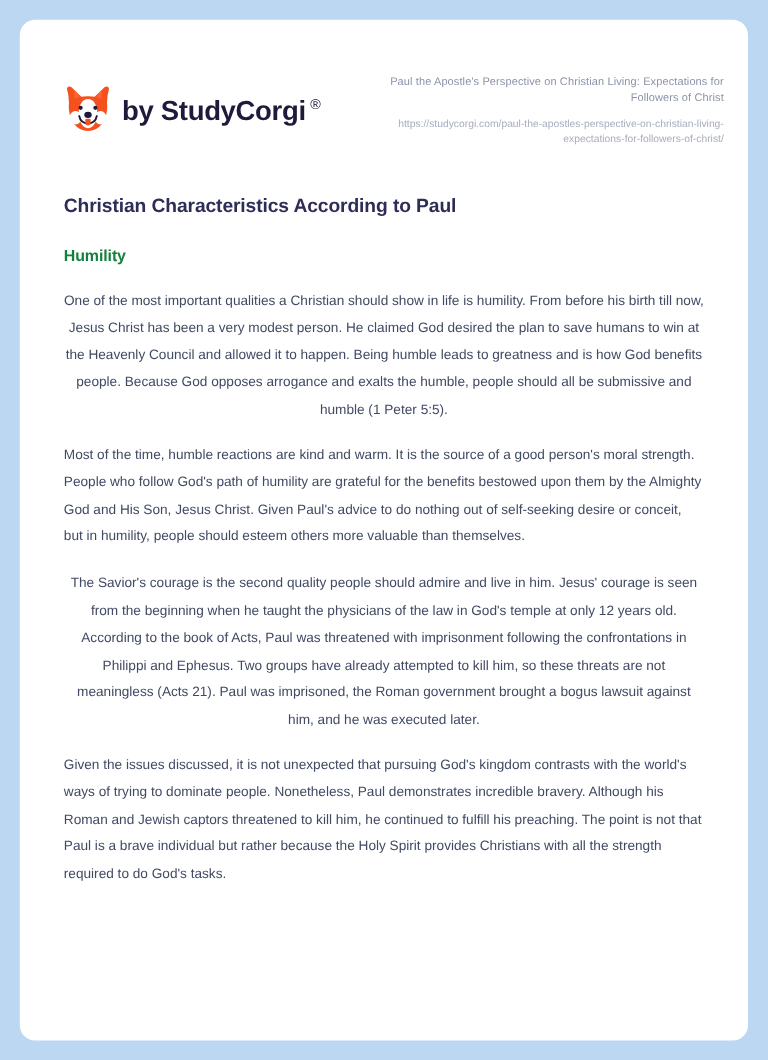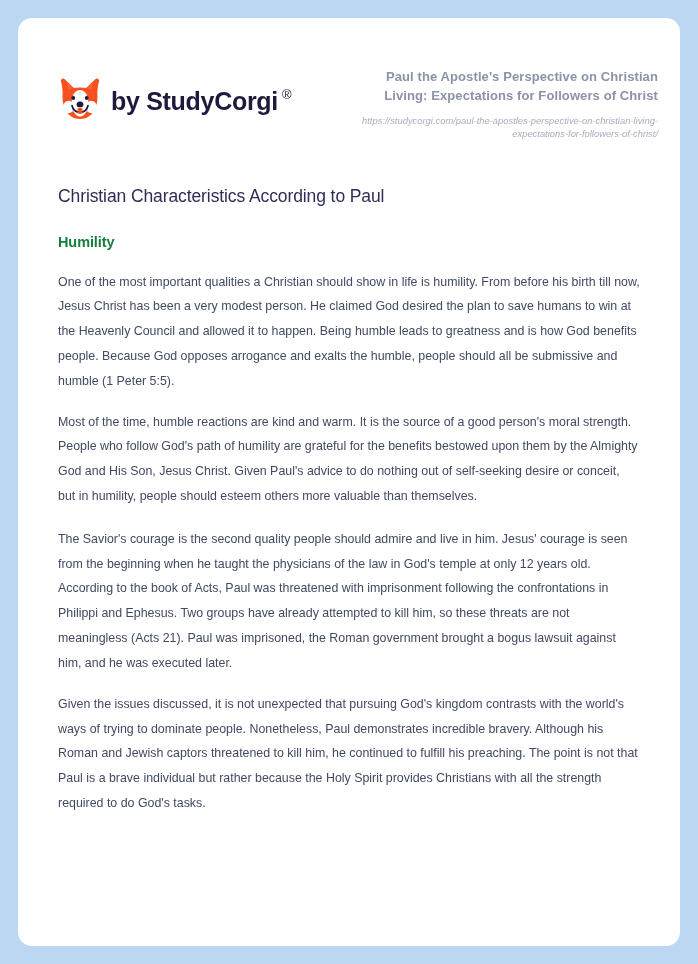--- a/index.html
+++ b/index.html
@@ -70,45 +70,44 @@
     margin-top: -1px;
   }
 
   .header-meta {
     text-align: right;
     max-width: 318px;
     padding-top: 4px;
   }
   .header-title {
     color: #8c92a8;
-    font-size: 13px;
-    font-weight: bold;
+    font-size: 10px;
+    font-weight: normal;
     line-height: 1.45;
     letter-spacing: 0.1px;
     margin: 0;
   }
   .header-url {
     color: #a8adbd;
     font-size: 9.4px;
     font-weight: normal;
     line-height: 1.45;
     margin: 8px 0 0 0;
     word-break: break-word;
-    font-style: italic;
   }
 
   
   .doc-body {
     padding: 0 40px 0 40px;
     box-sizing: border-box;
   }
   h1.doc-h1 {
     color: #2e2d56;
     font-size: 17.5px;
-    font-weight: normal;
+    font-weight: bold;
     letter-spacing: -0.1px;
     margin: 44px 0 0 0;
     line-height: 1.3;
   }
   h2.doc-h2 {
     color: #15803d;
     font-size: 14.5px;
     font-weight: bold;
     letter-spacing: -0.1px;
     margin: 25px 0 0 0;
@@ -116,20 +115,21 @@
   }
   p.doc-p {
     color: #414a63;
     font-size: 12.4px;
     line-height: 2.0;
     margin: 16px 0 0 0;
     text-align: left;
   }
   p.doc-p.tight-top {
     margin-top: 18px;
+    text-align: center;
   }
 </style>
 </head>
 <body>
 
 <div class="page-wrap">
   <div class="paper">
 
     <div class="doc-header">
 

